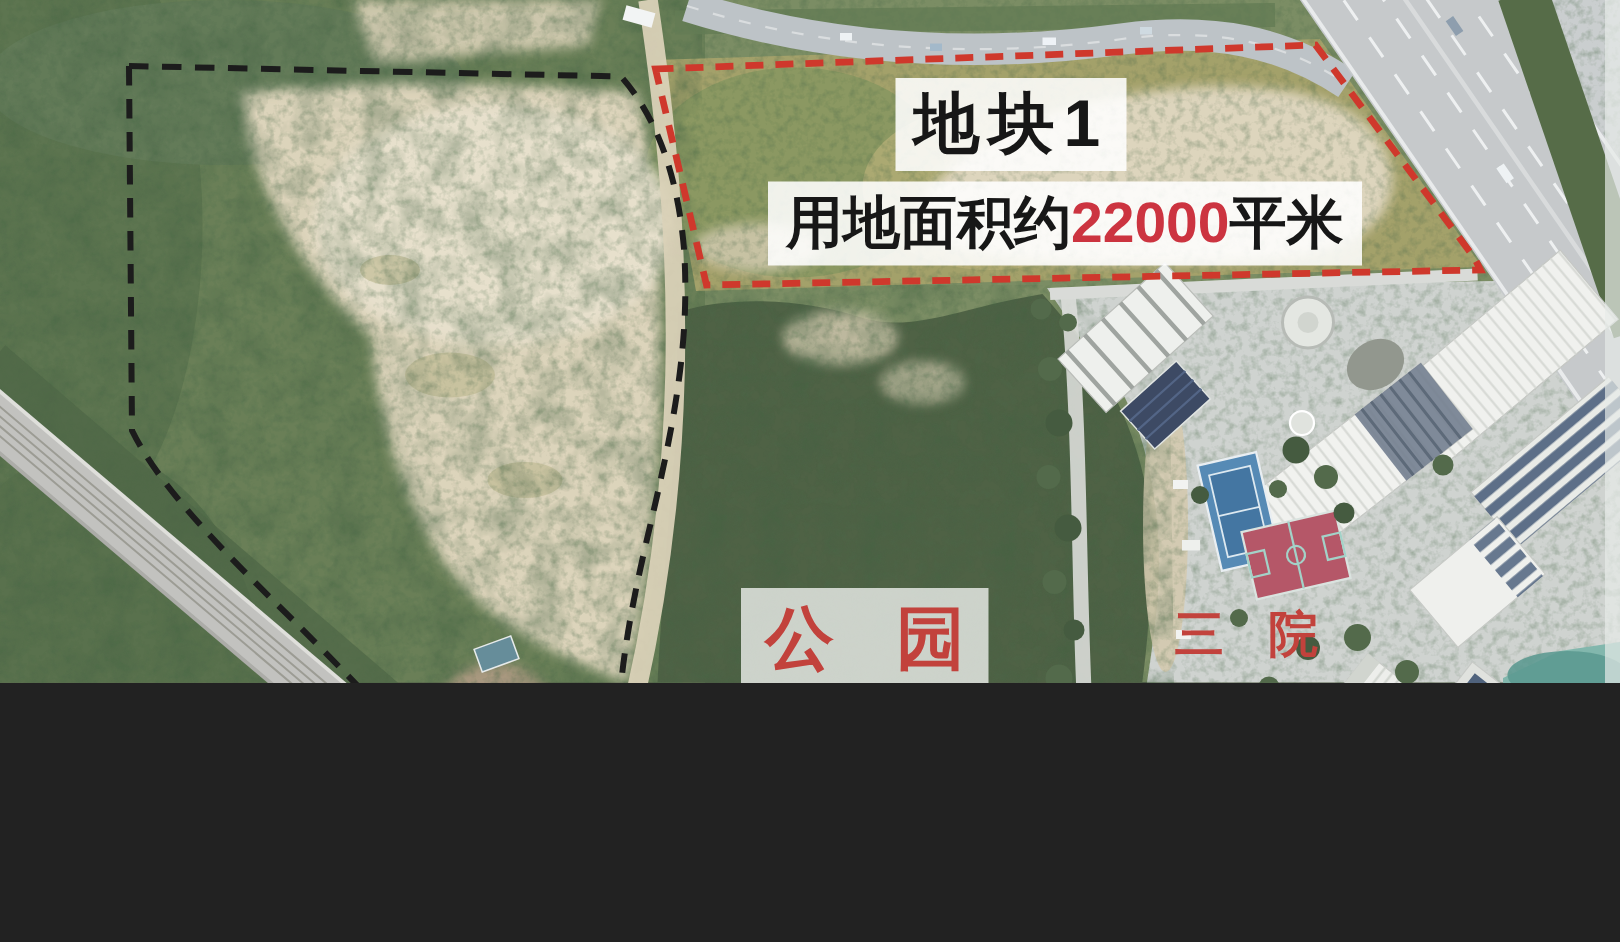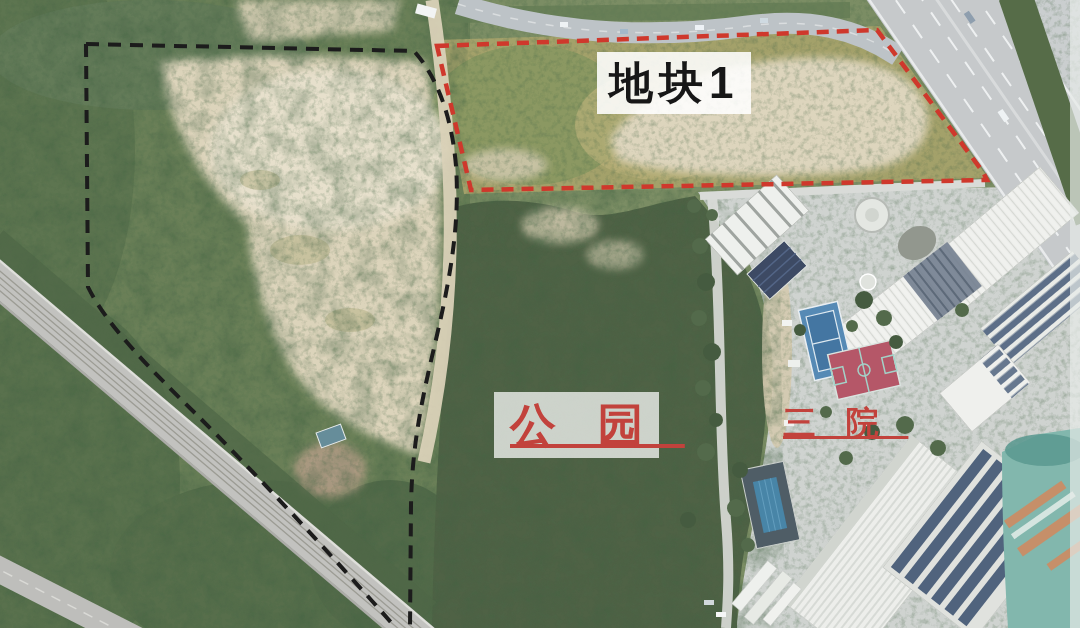--- a/index.html
+++ b/index.html
@@ -1,28 +1,28 @@
 <!DOCTYPE html>
 <html style="--parcel1-boundary: #cf382c; --parcel2-boundary: #1c1c1c; --area-number-red: #cc3440; --red-label: #c2423c; --label-text: #171717;"><head>
 <meta charset="utf-8">
 <style>
   html,body{margin:0;padding:0;background:#222;}
-  .stage{position:relative;width:1080px;height:628px;overflow:hidden;
+  .stage{position:relative;width:1080px;height:455px;overflow:hidden;
          font-family:"Liberation Sans","DejaVu Sans",sans-serif;}
   .stage svg{position:absolute;left:0;top:0;}
   .label-box{position:absolute;background:rgba(255,255,255,.88);white-space:nowrap;
              padding:2px 12px;font-weight:700;color:var(--label-text,#171717);}
   .parcel-name{letter-spacing:6px;}
   #p1name{left:597px;top:52px;font-size:44px;line-height:58px;}
   #p1area{left:512px;top:121px;font-size:38px;line-height:52px;font-weight:600;}
   #p2name{left:202px;top:207px;font-size:44px;line-height:56px;}
   #p2area{left:124px;top:282px;font-size:32px;line-height:46px;font-weight:600;}
   .area-num{color:var(--area-number-red,#cc3440);font-weight:700;}
   .place{position:absolute;white-space:nowrap;font-weight:700;color:var(--red-label,#c2423c);}
-  .place .sp{letter-spacing:.9em;margin-right:-.9em;text-decoration:underline;}
+  .place .sp{letter-spacing:.9em;margin-right:-.9em;}
   #parklabel{left:494px;top:392px;font-size:46px;line-height:62px;padding:2px 16px;
              background:rgba(255,255,255,.72);}
   #hosplabel{left:783px;top:398px;font-size:33px;line-height:50px;}
   .boundary-p1{stroke:var(--parcel1-boundary,#cf382c);}
   .boundary-p2{stroke:var(--parcel2-boundary,#1c1c1c);}
 </style>
 </head>
 <body>
 
 <div class="stage">
@@ -256,18 +256,19 @@
 
   <rect x="1070" y="0" width="10" height="628" fill="#e6e9e7" opacity=".7"></rect>
   <rect width="1080" height="628" fill="#ffffff" opacity=".05"></rect>
 
   <path class="boundary-p2" d="M86,44 L414,51 C438,78 452,118 456,166 C460,226 450,280 434,348 C421,403 412,448 411,505 L410,628" fill="none" stroke-width="4" stroke-dasharray="13 9"></path>
   <path class="boundary-p2" d="M86,44 L88,287 C106,324 148,367 197,415 C255,473 330,553 396,628" fill="none" stroke-width="4" stroke-dasharray="13 9"></path>
   <path class="boundary-p1" d="M437,46 L877,30 L983,172 L987,180 L471,190 Z" fill="none" stroke-width="4.5" stroke-dasharray="12 8"></path>
 </svg>
 
 <div class="label-box parcel-name" id="p1name">地块1</div>
+<div class="label-box" id="p1area"><span>用地面积约</span><span class="area-num">22000</span><span>平米</span></div>
 
 
 <div class="place" id="parklabel"><span class="sp">公园</span></div>
 <div class="place" id="hosplabel"><span class="sp">三院</span></div>
 
 </div>
 
 </body></html>

